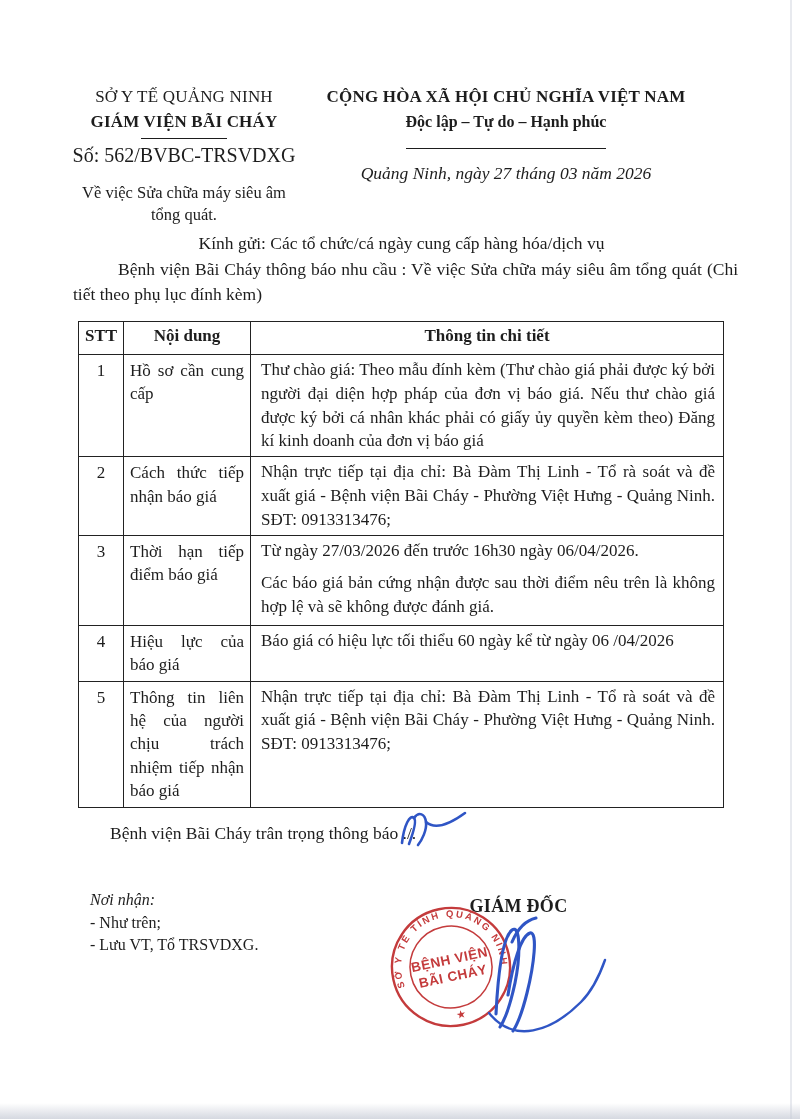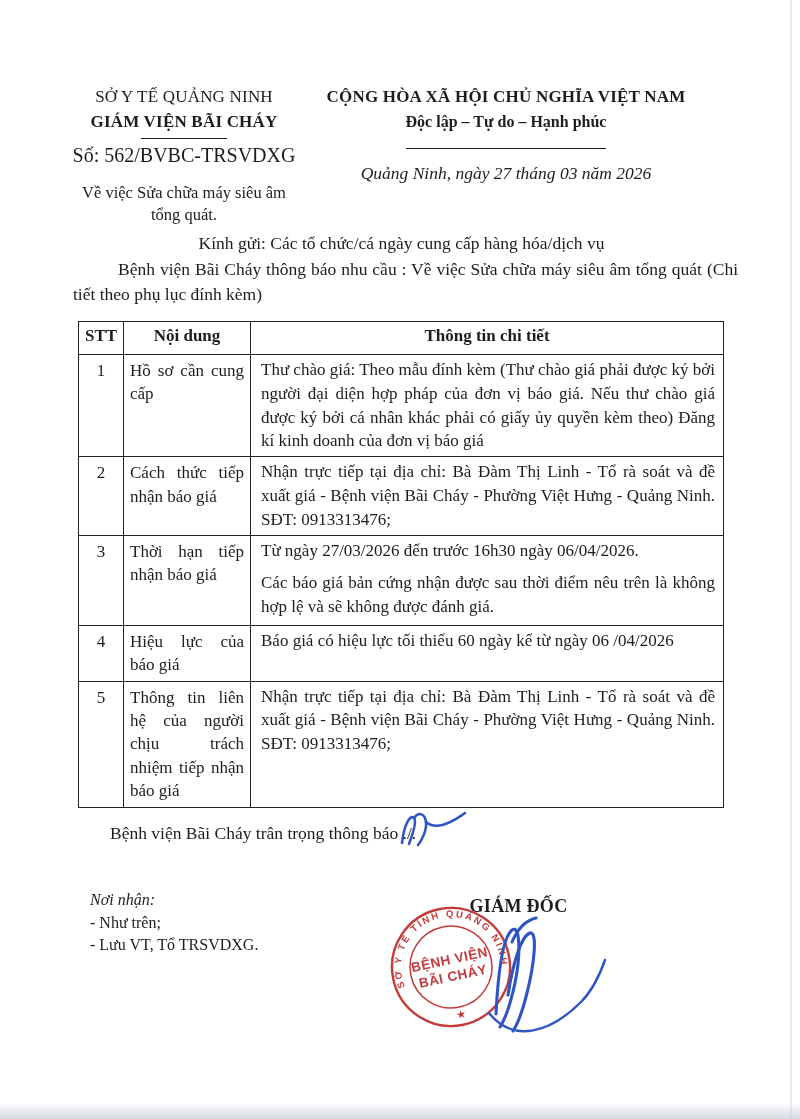--- a/index.html
+++ b/index.html
@@ -105,21 +105,21 @@
     <tr class="r2">
       <td class="stt">2</td>
       <td class="title">Cách thức tiếp nhận báo giá</td>
       <td class="detail">
               <p class="cell-p">Nhận trực tiếp tại địa chỉ: Bà Đàm Thị Linh - Tổ rà soát và đề xuất giá - Bệnh viện Bãi Cháy - Phường Việt Hưng - Quảng Ninh. SĐT: 0913313476;</p>
             </td>
     </tr>
 
     <tr class="r3">
       <td class="stt">3</td>
-      <td class="title">Thời hạn tiếp nhận báo giá</td>
+      <td class="title">Thời hạn tiếp điểm báo giá</td>
       <td class="detail">
               <p class="cell-p">Từ ngày 27/03/2026 đến trước 16h30 ngày 06/04/2026.</p>
               <p class="cell-p">Các báo giá bản cứng nhận được sau thời điểm nêu trên là không hợp lệ và sẽ không được đánh giá.</p>
             </td>
     </tr>
 
     <tr class="r4">
       <td class="stt">4</td>
       <td class="title">Hiệu lực của báo giá</td>
       <td class="detail">

